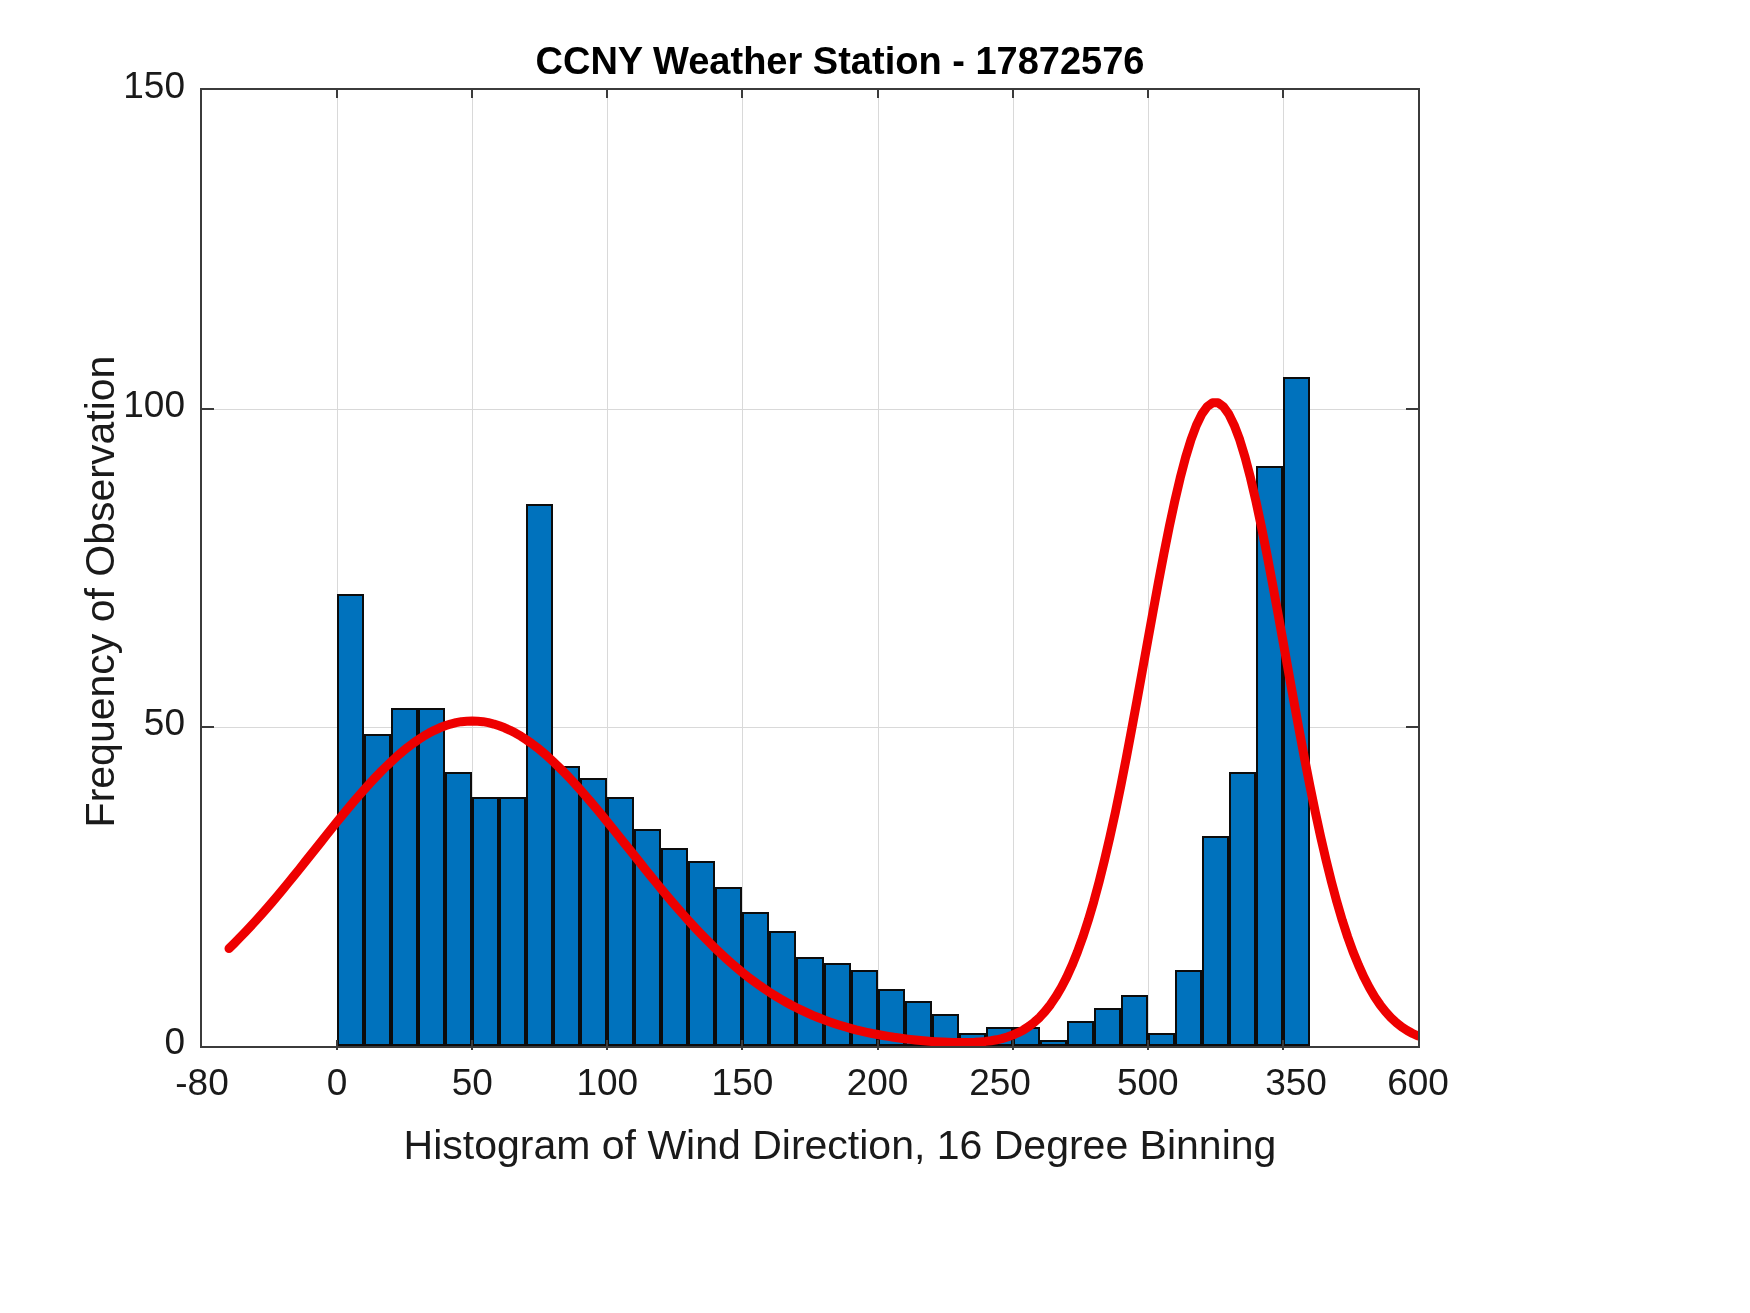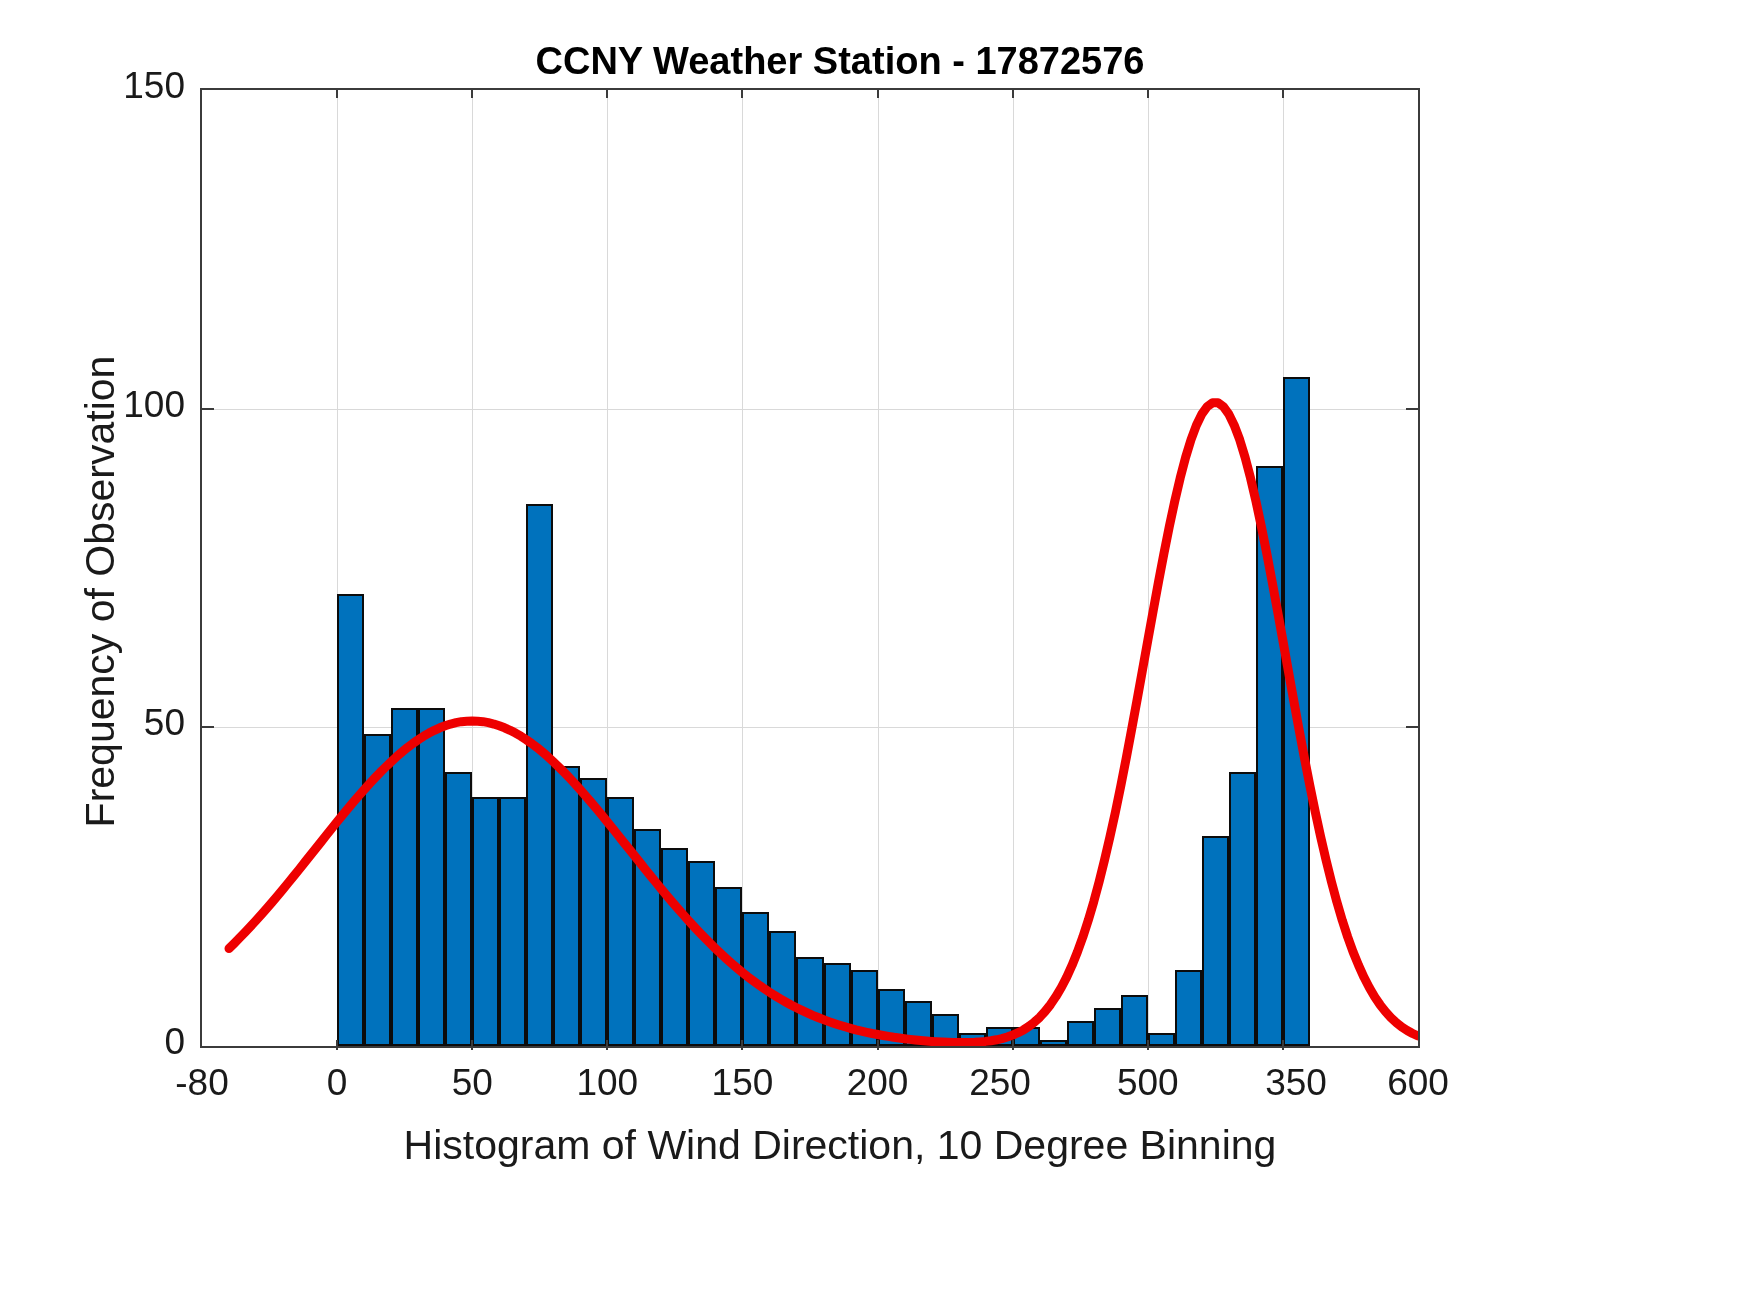--- a/index.html
+++ b/index.html
@@ -155,17 +155,17 @@
       <div class="xlabel-txt" style="left: 527.333px; width: 160px;">100</div>
       <div class="xlabel-txt" style="left: 662.444px; width: 160px;">150</div>
       <div class="xlabel-txt" style="left: 797.556px; width: 160px;">200</div>
       <div class="xlabel-txt" style="left: 920px; width: 160px;">250</div>
       <div class="xlabel-txt" style="left: 1067.78px; width: 160px;">500</div>
       <div class="xlabel-txt" style="left: 1216px; width: 160px;">350</div>
       <div class="xlabel-txt" style="left: 1338px; width: 160px;">600</div>
     </div>
 
   <div class="axis-x-caption">
-    <span class="inner">Histogram of Wind Direction, 10 Degree Binning</span>
+    <span class="inner">Histogram of Wind Direction, 16 Degree Binning</span>
   </div>
   <div class="axis-y-caption">Frequency of Observation</div>
 
 </div>
 
 </body></html>

